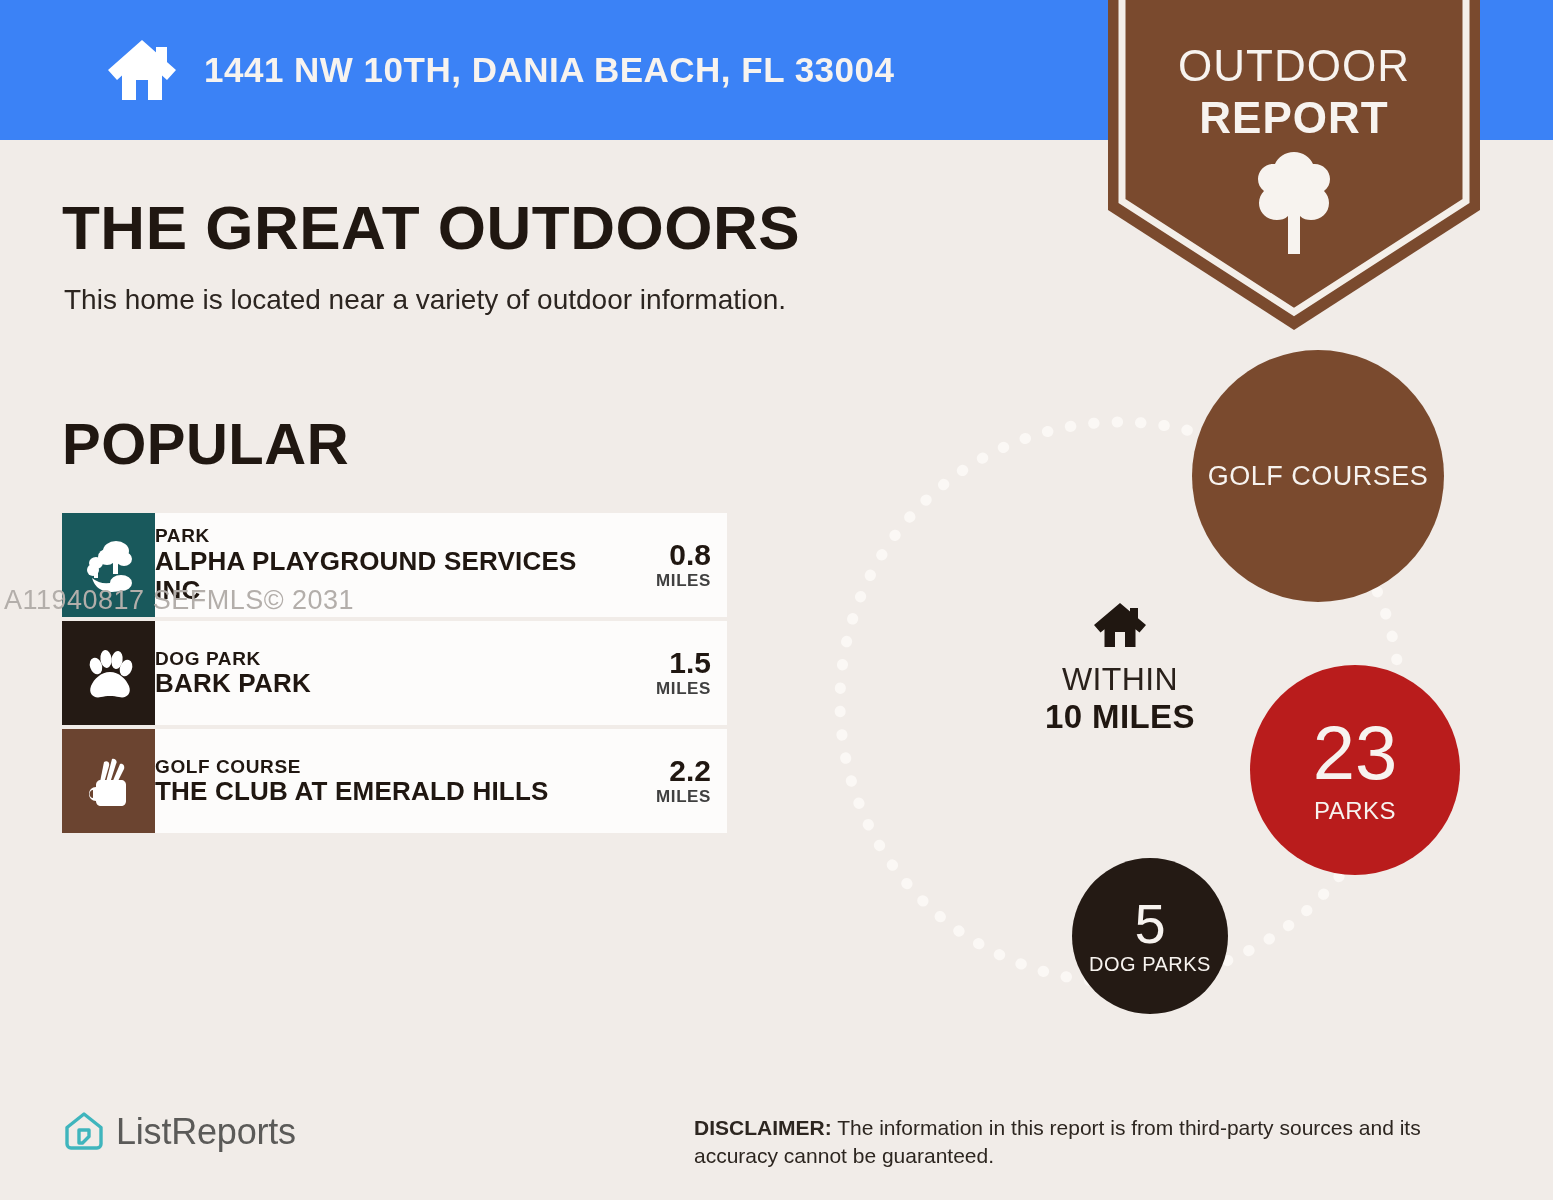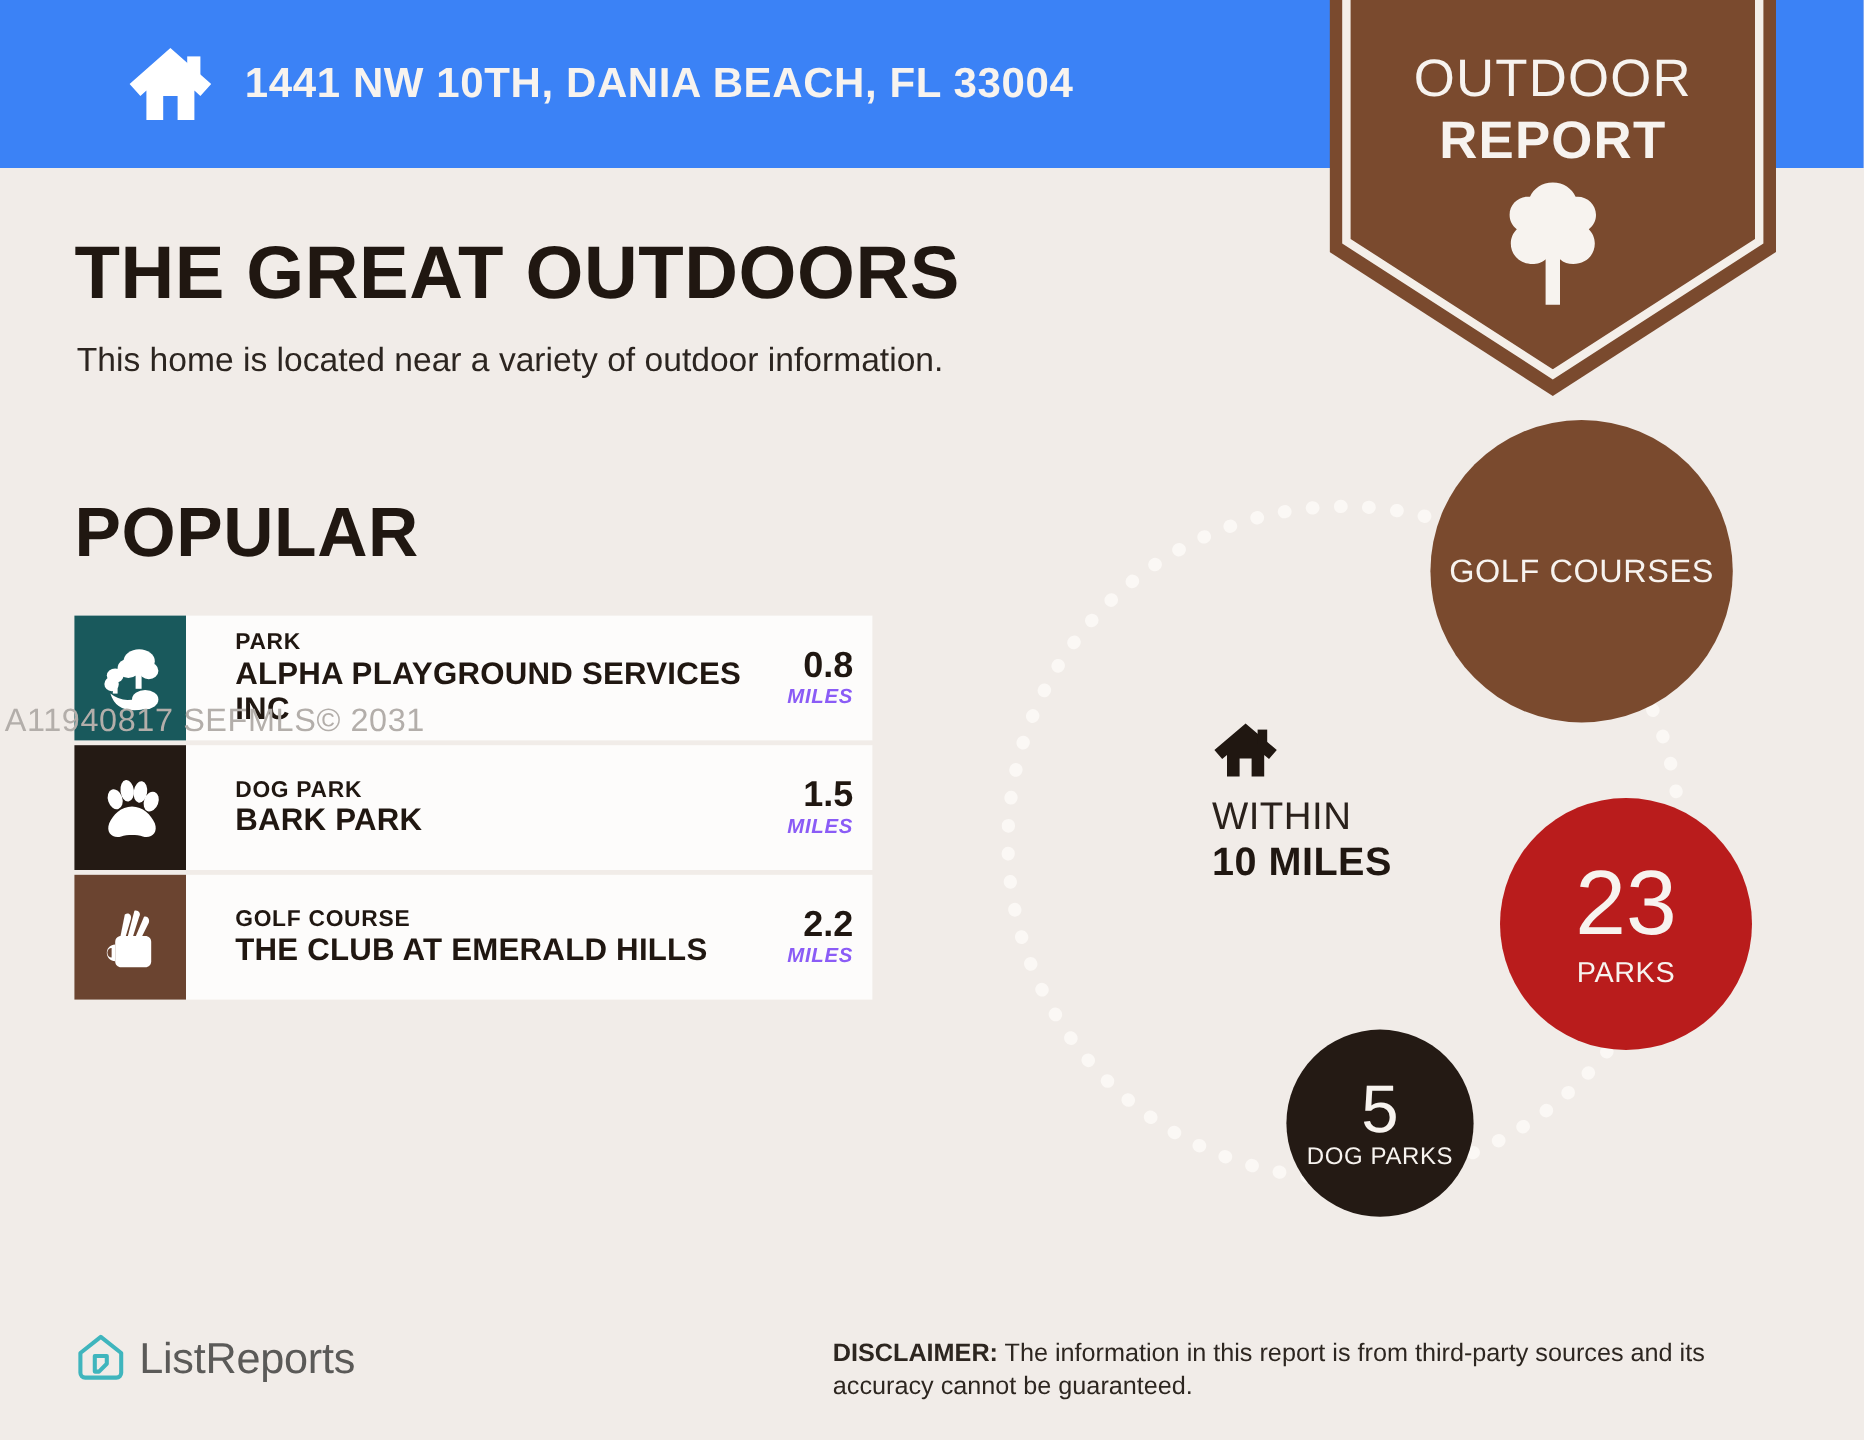--- a/index.html
+++ b/index.html
@@ -117,21 +117,20 @@
     align-items: center;
     justify-content: center;
   }
   .poi-icon-tile svg { display: block; }
   .poi-text {
     flex: 1 1 auto;
     display: flex;
     flex-direction: column;
     justify-content: center;
     min-width: 0;
-    margin-left: 41px;
   }
   .poi-category {
     font-size: 19px;
     font-weight: 700;
     letter-spacing: 0.6px;
     color: #201711;
     line-height: 1.12;
   }
   .poi-name {
     font-size: 26px;
@@ -152,23 +151,22 @@
   .poi-dist-value {
     font-size: 30px;
     font-weight: 700;
     color: #201711;
     line-height: 1.05;
   }
   .poi-dist-unit {
     font-size: 17px;
     font-weight: 700;
     letter-spacing: 0.6px;
-    color: #8b5cf6;
+    color: #404040;
     line-height: 1.2;
-    font-style: italic;
   }
 
   
   #diagram {
     position: absolute;
     left: 800px;
     top: 340px;
     width: 700px;
     height: 720px;
   }
@@ -216,21 +214,21 @@
     background: #241a14;
   }
   #bubble-dogparks .stat-value { font-size: 56px; margin-bottom: 4px; }
   #bubble-dogparks .stat-label { font-size: 20px; }
 
   #center-callout {
     position: absolute;
     left: 210px;
     top: 260px;
     width: 220px;
-    text-align: left;
+    text-align: center;
   }
   #center-home-icon { width: 56px; height: 50px; display: inline-block; }
   #center-within {
     font-size: 32px;
     font-weight: 400;
     letter-spacing: 0.4px;
     color: #2a211b;
     line-height: 1.2;
     margin-top: 6px;
   }

